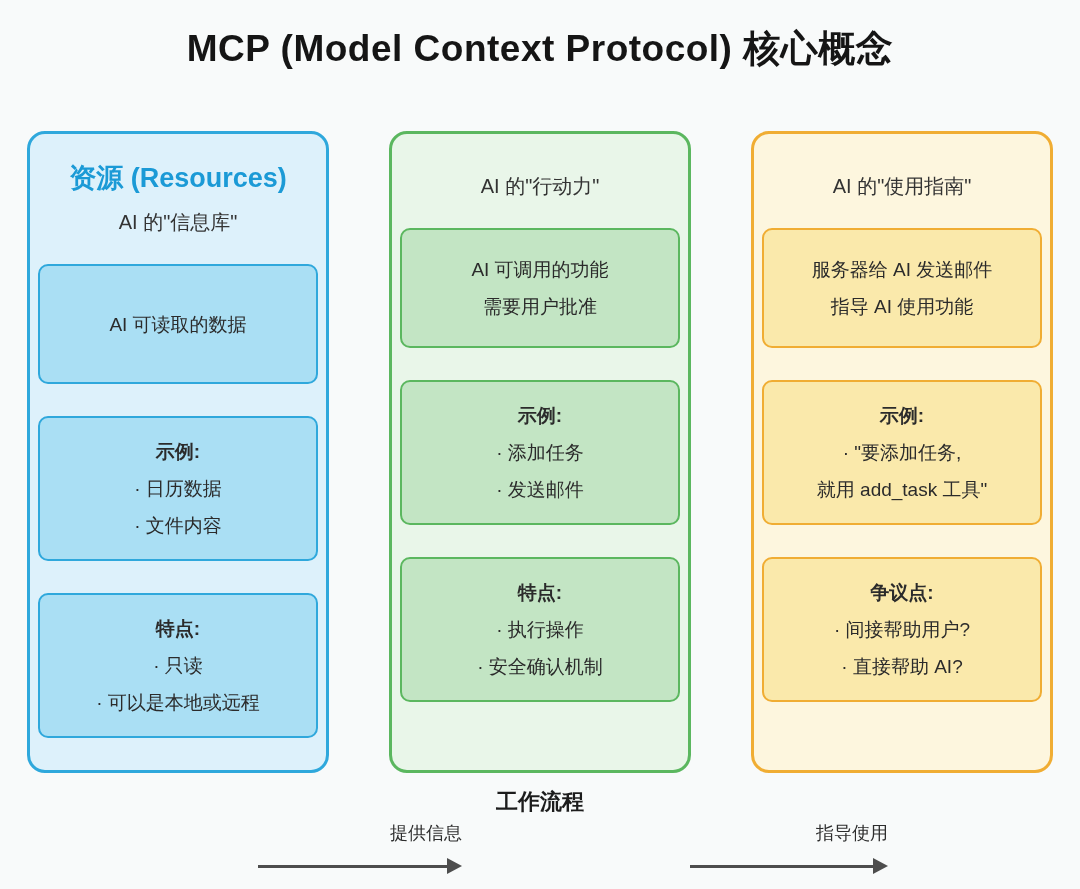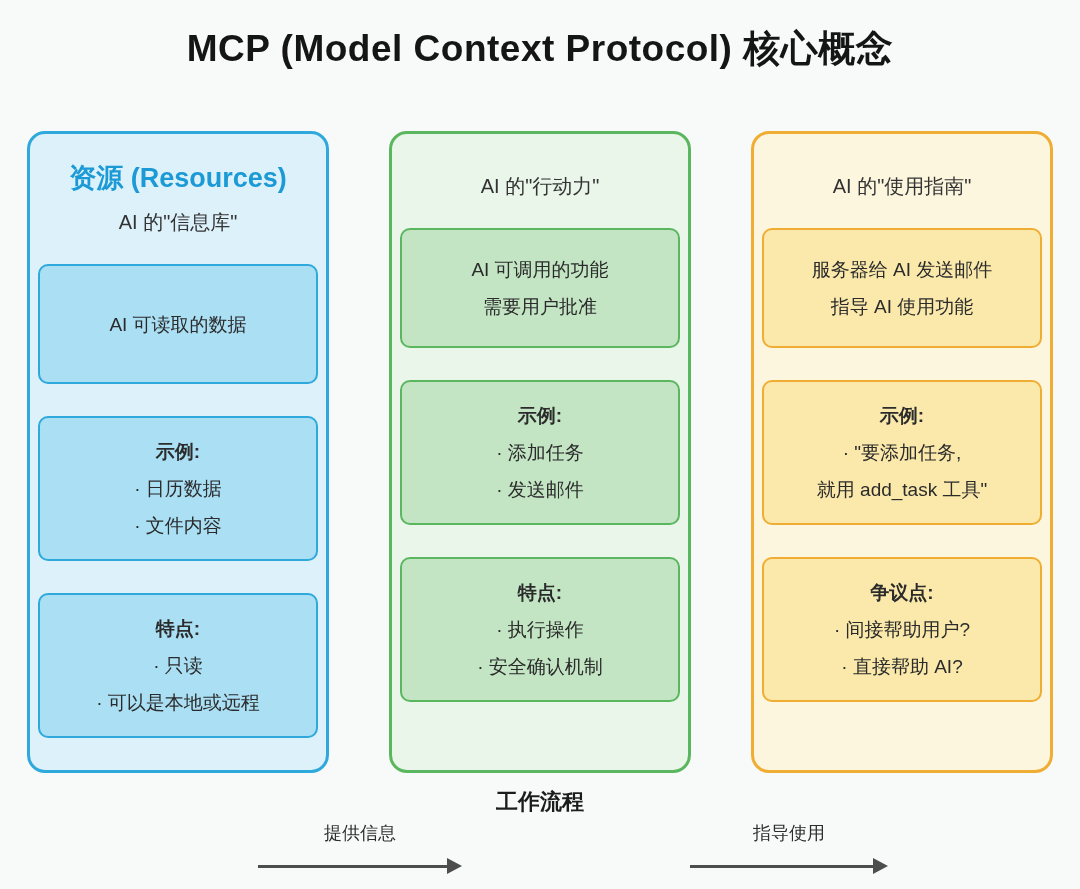--- a/index.html
+++ b/index.html
@@ -78,21 +78,21 @@
 
   .arrows {
     position: relative;
     height: 70px;
     margin-top: 4px;
   }
   .arrow-group { position: absolute; top: 0; }
   .arrow-group.a0 { left: 258px; width: 204px; }
   .arrow-group.a1 { left: 690px; width: 198px; }
   .arrow-label {
-    text-align: center;
+    text-align: right;
     font-size: 18px;
     color: #2d2d2d;
     margin-bottom: 13px;
   }
   .arrow-body { position: relative; display: flex; align-items: center; }
   .arrow-shaft {
     height: 3px;
     background: var(--arrow, #4d4d4d);
     flex: 1;
   }

